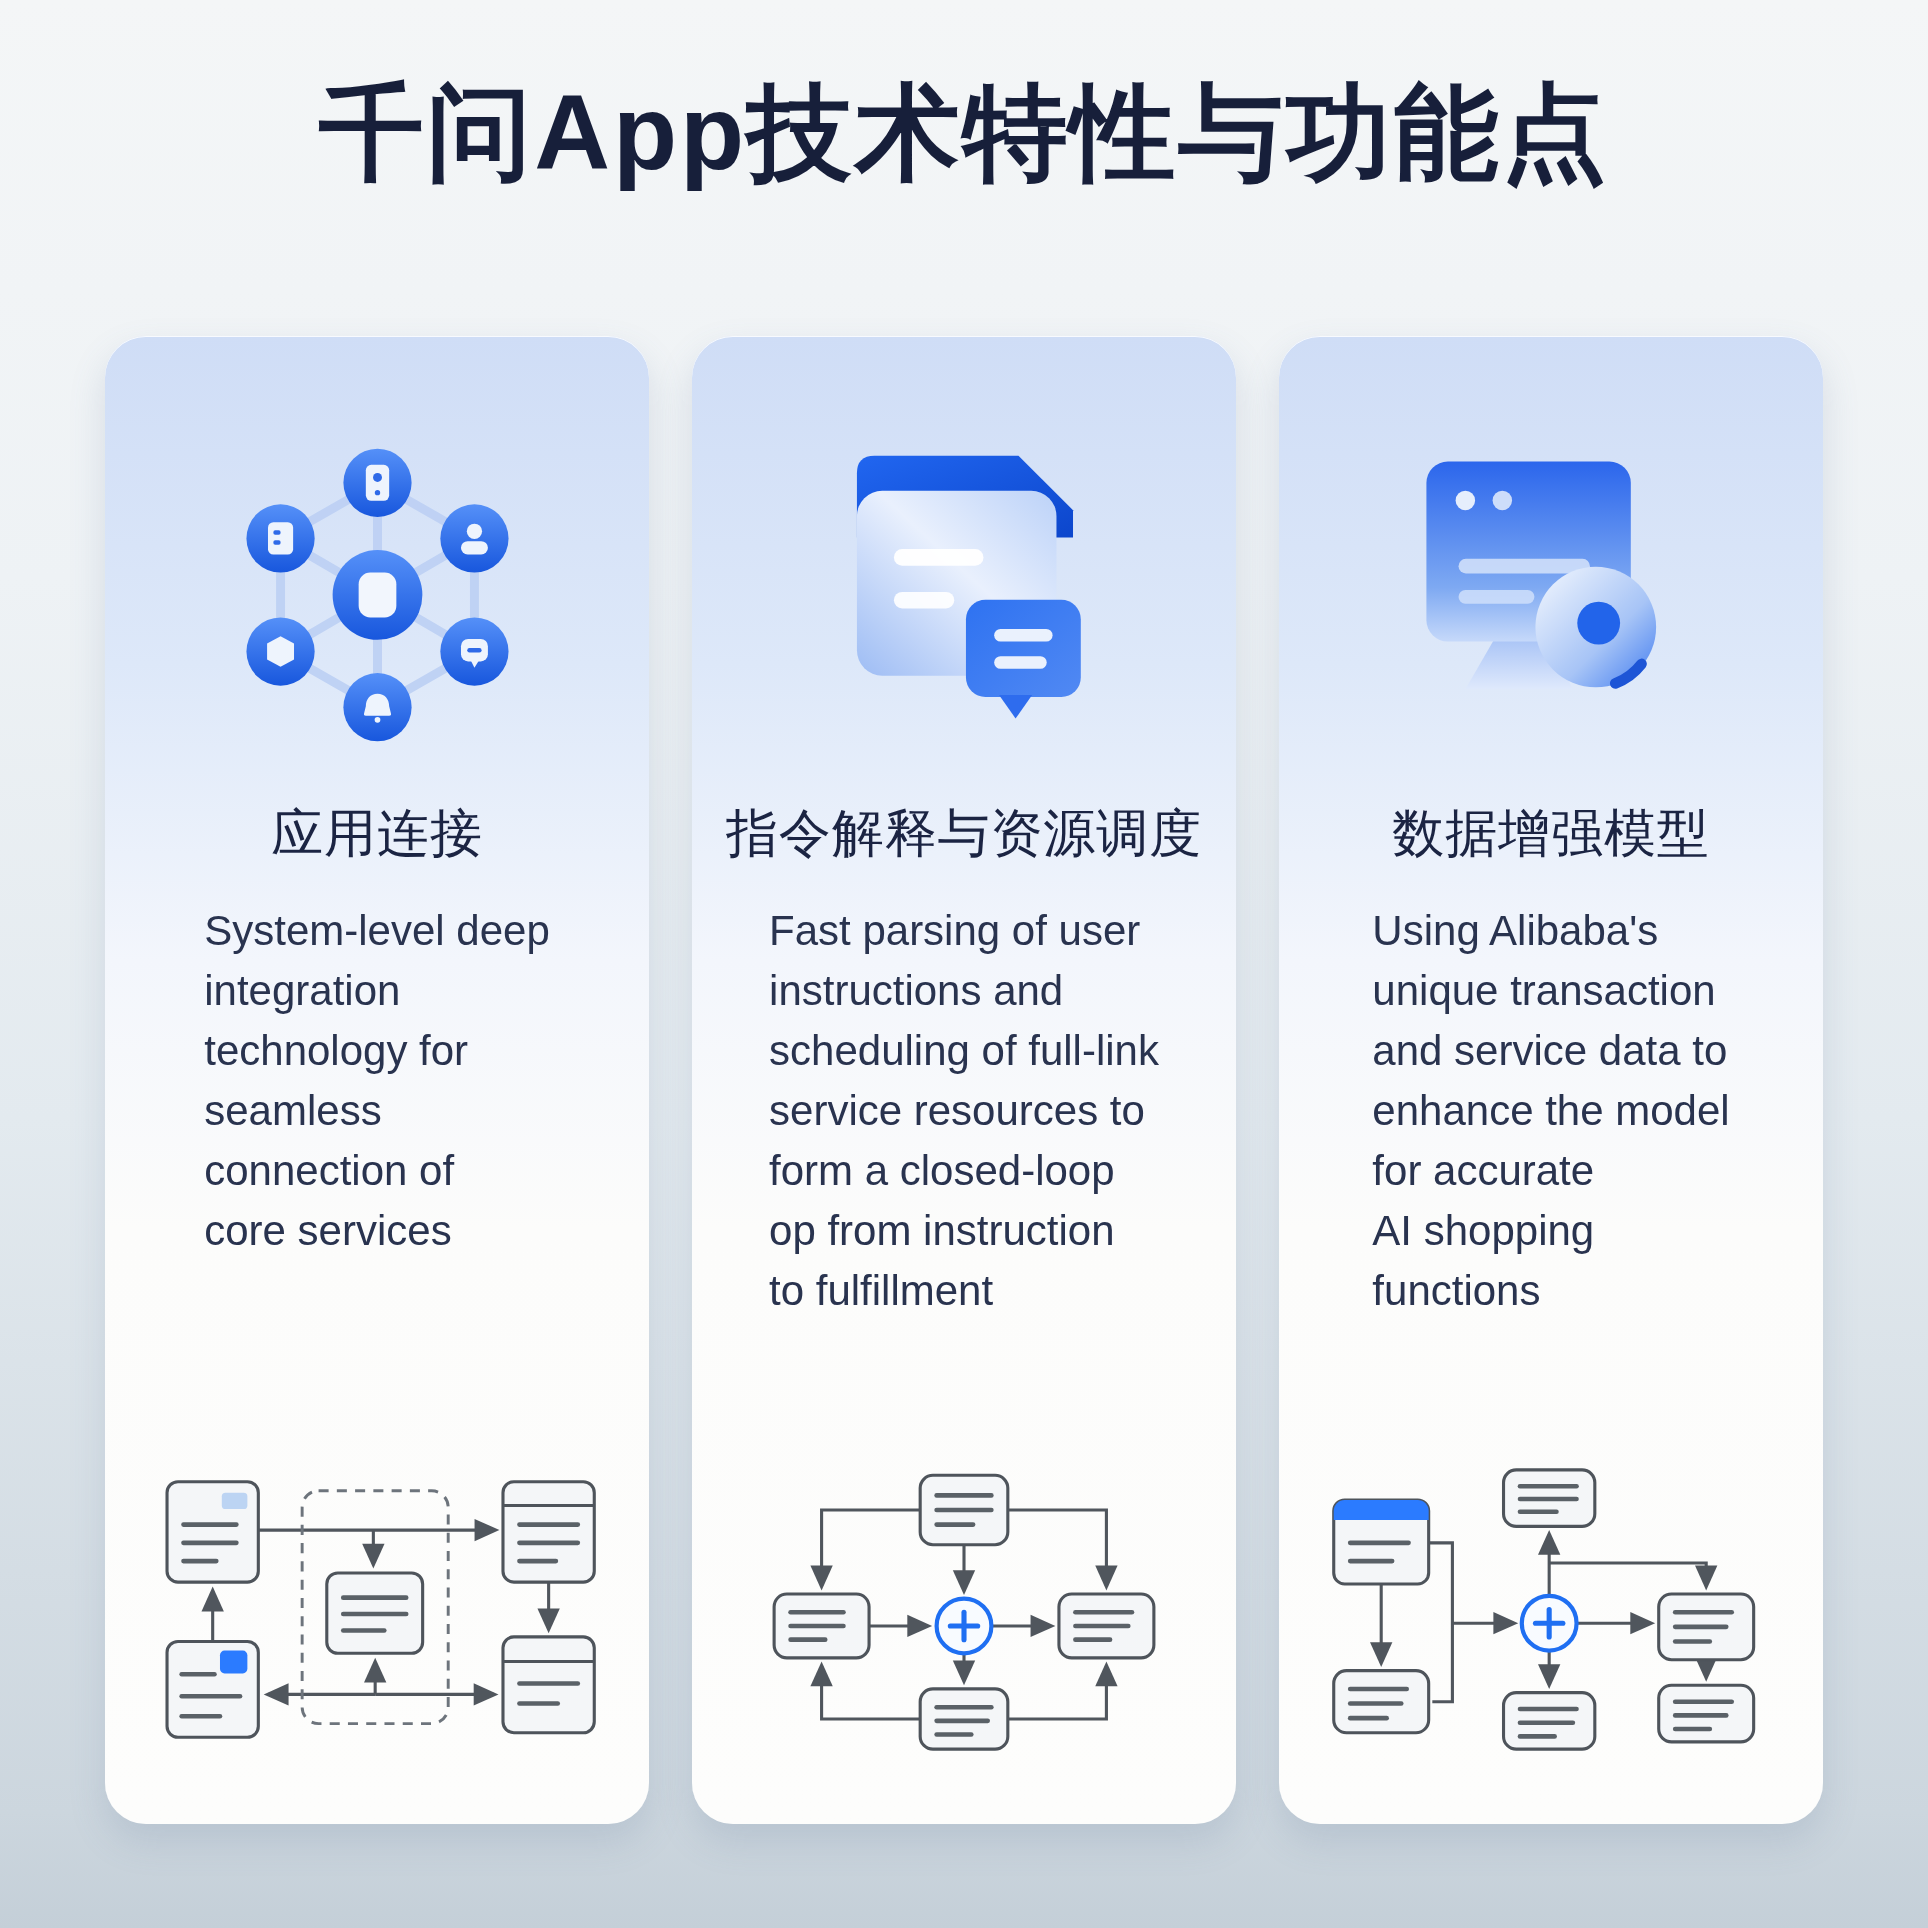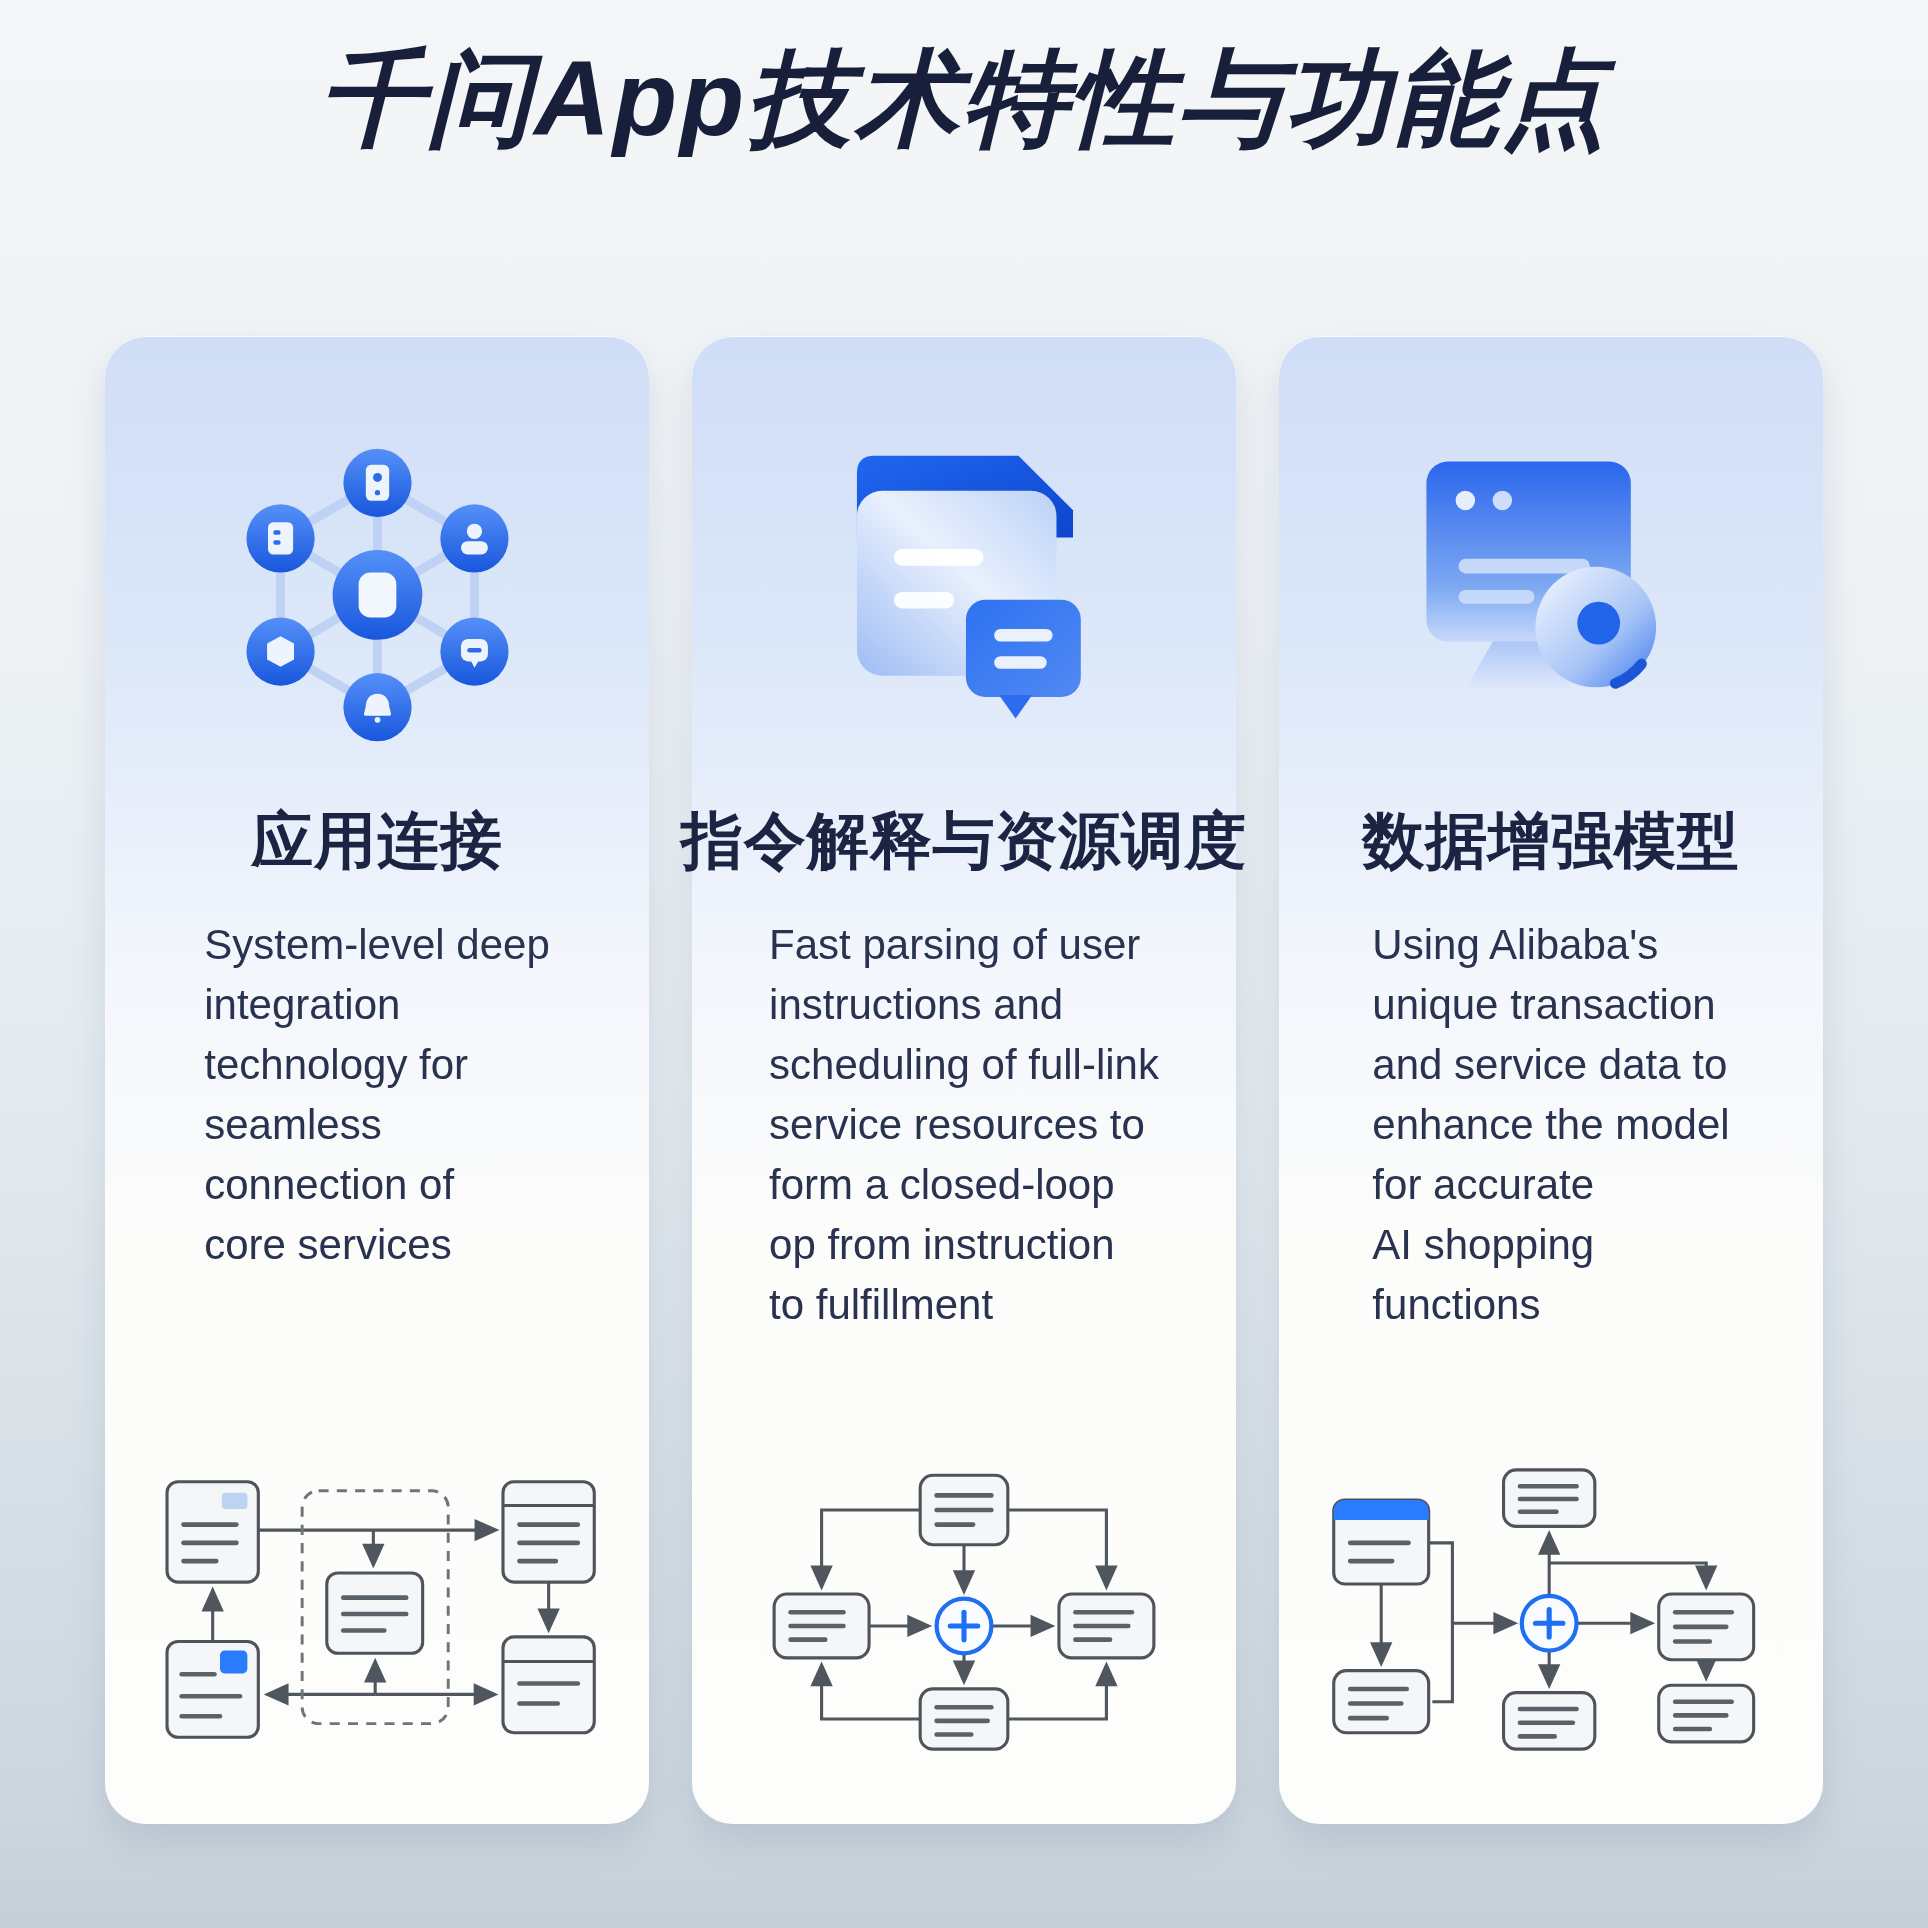--- a/index.html
+++ b/index.html
@@ -2,44 +2,43 @@
 <html style="font-size:15px"><head>
 <meta charset="utf-8">
 <style>
   html,body{margin:0;padding:0;}
   body{font-family:"Liberation Sans","DejaVu Sans",sans-serif;background:#dfe6ec;}
   .canvas{
     position:relative;width:1928px;height:1928px;overflow:hidden;
     background:linear-gradient(180deg,#f4f6f7 0%,#eef2f5 30%,#e3eaef 58%,#ccd6de 94%,#c4cfd8 100%);
   }
   .title{
-    margin:0;padding-top:41px;text-align:center;
+    margin:0;padding-top:75px;text-align:center;
     font-size:105px;line-height:1.1;font-weight:800;letter-spacing:2.8px;
     color:#171f3a;
-    font-style:italic;
   }
   .cards{
     position:absolute;left:105px;top:336px;width:1718px;height:1488px;
     display:flex;gap:43px;
   }
   .card{
     width:544px;height:1488px;box-sizing:border-box;
     border-radius:41px;
     background:linear-gradient(180deg,#cfddf6 0%,#dde8f9 22%,#f3f6fc 42%,#fcfcfb 60%,#fdfdfc 100%);
     box-shadow:0 17px 36px rgba(96,118,150,.18), inset 0 0.9px 0 rgba(255,255,255,.85);
     display:flex;flex-direction:column;align-items:center;
     padding:0 26px;
   }
   .icon-area{
     height:463px;width:100%;display:flex;align-items:center;justify-content:center;
     padding-top:45px;box-sizing:border-box;
   }
   .card-heading{
     margin:0 0 32px 0;text-align:center;
-    font-size:62px;font-weight:700;color:#1b2443;letter-spacing:0.9px;
+    font-size:52px;font-weight:400;color:#1b2443;letter-spacing:0.9px;
     white-space:nowrap;
   }
   .card-desc{
     margin:0 auto;text-align:left;white-space:pre-line;
     font-size:42px;line-height:1.43;color:#29334f;font-weight:400;
   }
   .diagram-area{
     margin-top:auto;width:100%;display:flex;justify-content:center;
     padding-bottom:73px;
   }

